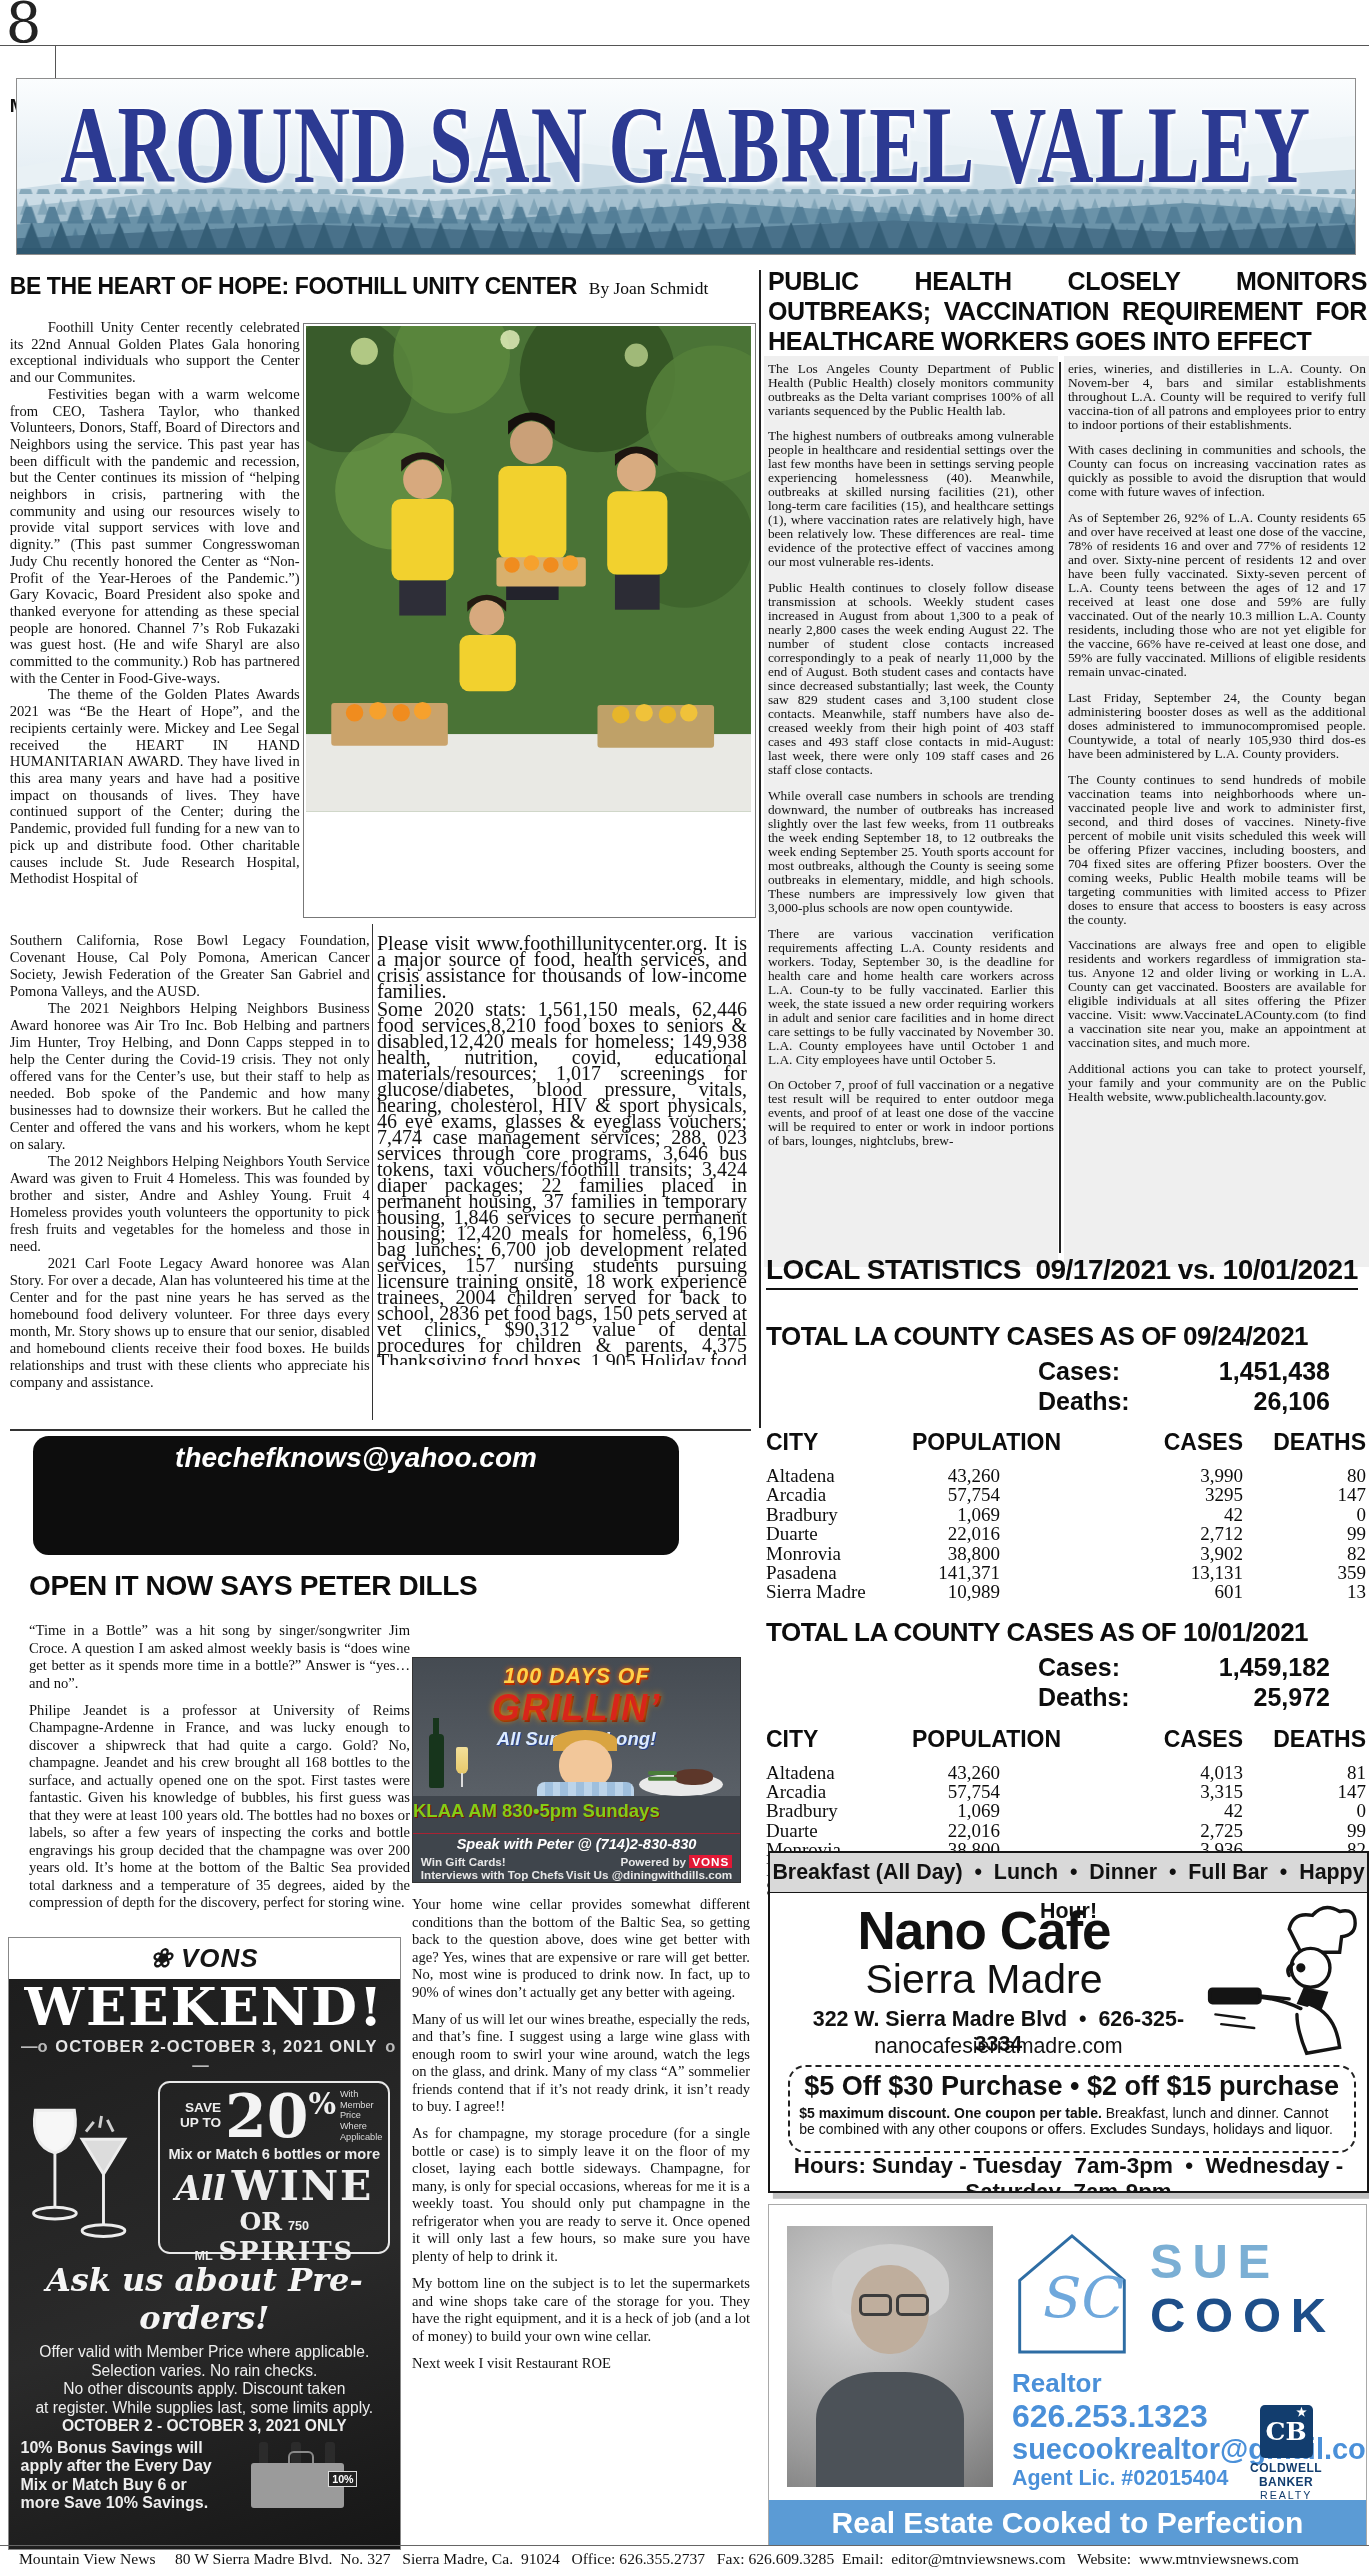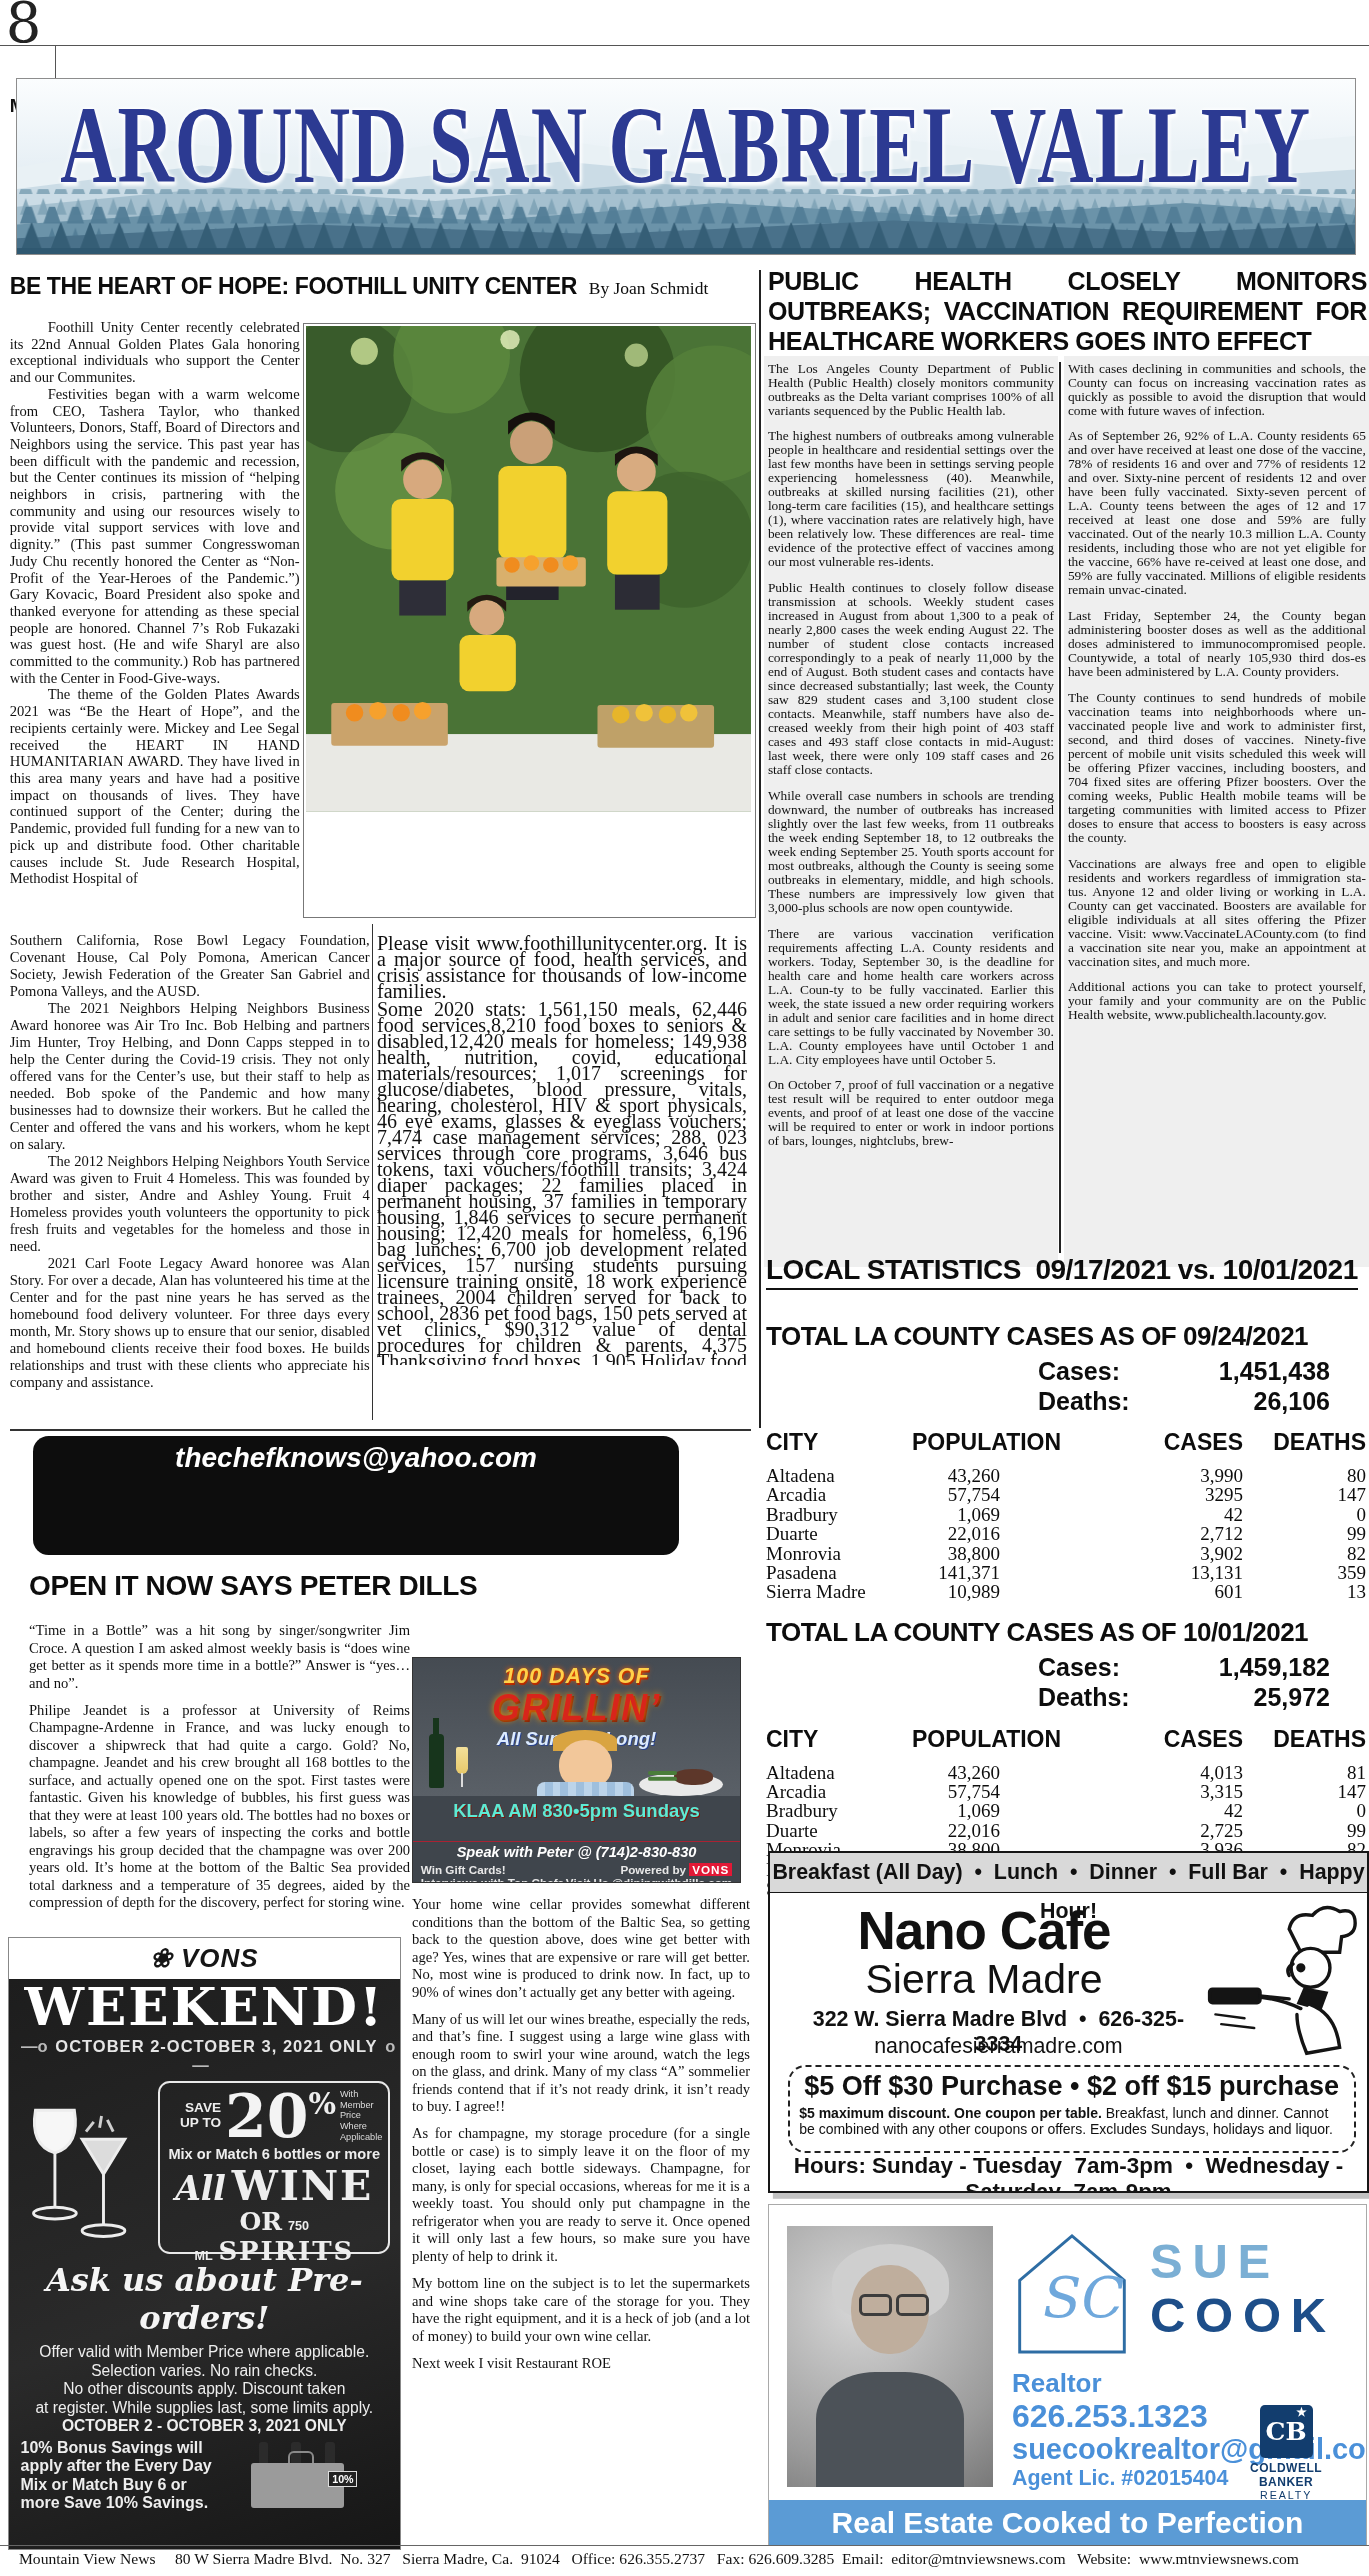--- a/index.html
+++ b/index.html
@@ -89,22 +89,22 @@
   .g-bottle:before{content:"";position:absolute;left:4.9px;top:-15.6px;width:5.8px;height:17.5px;background:#17351c;}
   .g-flute{position:absolute;left:43px;top:89px;width:11.7px;height:27px;background:linear-gradient(#f3e09a,#e7c86a);border-radius:1.9px 1.9px 5.8px 5.8px;}
   .g-flute:after{content:"";position:absolute;left:4.9px;top:26px;width:1.9px;height:13.6px;background:#ddd;}
   .g-face{position:absolute;left:146px;top:82px;width:53px;height:49px;background:#f2c79a;border-radius:50% 50% 45% 45%;}
   .g-hair{position:absolute;left:140px;top:72px;width:64px;height:21.4px;background:#d9a441;border-radius:50% 50% 0 0;}
   .g-shirt{position:absolute;left:124px;top:124px;width:97px;height:17.5px;background:repeating-linear-gradient(90deg,#bcd4ea 0 7.8px,#9fbfdd 7.8px 15.6px);border-radius:7.8px 7.8px 0 0;}
   .g-plate{position:absolute;left:226px;top:115px;width:84px;height:23px;background:#e9e9e9;border-radius:50%;}
   .g-steak{position:absolute;left:261px;top:111px;width:39px;height:15.6px;background:#5d3category;background:#5d372a;border-radius:45%;}
   .g-asp{position:absolute;left:235px;top:113px;width:29px;height:3.9px;background:#4a7d3a;border-radius:1.9px;box-shadow:0 5.8px 0 #4a7d3a;}
   #grill-band{position:absolute;left:0;top:138px;width:100%;height:86px;background:#3f454c;color:#fff;}
-  .klaa{text-align:center;font:800 18.5px "Liberation Sans",sans-serif;color:#5eead4;margin-top:3.9px;
-        text-shadow:1px 1px 0 #7e1408;border-bottom:1.9px solid #a23;display:block;padding-bottom:19px;}
+  .klaa{text-align:left;font:800 18.5px "Liberation Sans",sans-serif;color:#84cc16;margin-top:3.9px;
+        text-shadow:1px 1px 0 #7e1408;border-bottom:1.9px solid #a23;display:block;padding-bottom:11px;}
   .speak{text-align:center;font:italic 700 14.6px "Liberation Sans",sans-serif;color:#fff;margin-top:1.9px;}
   #grill-cols{display:flex;justify-content:space-between;padding:2.9px 7.8px 0 7.8px;}
   .g-bullets{font:700 11.7px "Liberation Sans",sans-serif;color:#e8e8e8;line-height:13.6px;}
   .g-right{text-align:right;font:700 11.7px "Liberation Sans",sans-serif;color:#e8e8e8;line-height:13.6px;}
   .vons-red{color:#fff;background:#e21836;padding:0 2.9px;font-weight:800;letter-spacing:1px;}
   .g-social{display:flex;gap:3.9px;justify-content:flex-end;margin-top:2.9px;}
   .sicon{width:17.5px;height:17.5px;border-radius:2.9px;color:#fff;font:700 11.7px/17.5px "Liberation Sans",sans-serif;text-align:center;}
   .icon-tiktok{background:#111;}
   .icon-facebook{background:#3b5998;}
   .icon-twitter{background:#1da1f2;}
@@ -316,20 +316,21 @@
   <div class="abs serif-body" id="rh-col1">
       <p>The Los Angeles County Department of Public Health (Public Health) closely monitors community outbreaks as the Delta variant comprises 100% of all variants sequenced by the Public Health lab.</p>
       <p>The highest numbers of outbreaks among vulnerable people in healthcare and residential settings over the last few months have been in settings serving people experiencing homelessness (40). Meanwhile, outbreaks at skilled nursing facilities (21), other long-term care facilities (15), and healthcare settings (1), where vaccination rates are relatively high, have been relatively low. These differences are real- time evidence of the protective effect of vaccines among our most vulnerable res-idents.</p>
       <p>Public Health continues to closely follow disease transmission at schools. Weekly student cases increased in August from about 1,300 to a peak of nearly 2,800 cases the week ending August 22. The number of student close contacts increased correspondingly to a peak of nearly 11,000 by the end of August. Both student cases and contacts have since decreased substantially; last week, the County saw 829 student cases and 3,100 student close contacts. Meanwhile, staff numbers have also de-creased weekly from their high point of 403 staff cases and 493 staff close contacts in mid-August: last week, there were only 109 staff cases and 26 staff close contacts.</p>
       <p>While overall case numbers in schools are trending downward, the number of outbreaks has increased slightly over the last few weeks, from 11 outbreaks the week ending September 18, to 12 outbreaks the week ending September 25. Youth sports account for most outbreaks, although the County is seeing some outbreaks in elementary, middle, and high schools. These numbers are impressively low given that 3,000-plus schools are now open countywide.</p>
       <p>There are various vaccination verification requirements affecting L.A. County residents and workers. Today, September 30, is the deadline for health care and home health care workers across L.A. Coun-ty to be fully vaccinated. Earlier this week, the state issued a new order requiring workers in adult and senior care facilities and in home direct care settings to be fully vaccinated by November 30. L.A. County employees have until October 1 and L.A. City employees have until October 5.</p>
       <p>On October 7, proof of full vaccination or a negative test result will be required to enter outdoor mega events, and proof of at least one dose of the vaccine will be required to enter or work in indoor portions of bars, lounges, nightclubs, brew-</p>
     </div>
   <div class="abs" id="v-right-sub"></div>
   <div class="abs serif-body" id="rh-col2">
+      <p>eries, wineries, and distilleries in L.A. County. On Novem-ber 4, bars and similar establishments throughout L.A. County will be required to verify full vaccina-tion of all patrons and employees prior to entry to indoor portions of their establishments.</p>
       <p>With cases declining in communities and schools, the County can focus on increasing vaccination rates as quickly as possible to avoid the disruption that would come with future waves of infection.</p>
       <p>As of September 26, 92% of L.A. County residents 65 and over have received at least one dose of the vaccine, 78% of residents 16 and over and 77% of residents 12 and over. Sixty-nine percent of residents 12 and over have been fully vaccinated. Sixty-seven percent of L.A. County teens between the ages of 12 and 17 received at least one dose and 59% are fully vaccinated. Out of the nearly 10.3 million L.A. County residents, including those who are not yet eligible for the vaccine, 66% have re-ceived at least one dose, and 59% are fully vaccinated.   Millions of eligible residents remain unvac-cinated.</p>
       <p>Last Friday, September 24, the County began administering booster doses as well as the additional doses administered to immunocompromised people. Countywide, a total of nearly 105,930 third dos-es have been administered by L.A. County providers.</p>
       <p>The County continues to send hundreds of mobile vaccination teams into neighborhoods where un-vaccinated people live and work to administer first, second, and third doses of vaccines. Ninety-five percent of mobile unit visits scheduled this week will be offering Pfizer vaccines, including boosters, and 704 fixed sites are offering Pfizer boosters.  Over the coming weeks, Public Health mobile teams will be targeting communities with limited access to Pfizer doses to ensure that access to boosters is easy across the county.</p>
       <p>Vaccinations are always free and open to eligible residents and workers regardless of immigration sta-tus. Anyone 12 and older living or working in L.A. County can get vaccinated. Boosters are available for eligible individuals at all sites offering the Pfizer vaccine. Visit: www.VaccinateLACounty.com (to find a vaccination site near you, make an appointment at vaccination sites, and much more.</p>
       <p>Additional actions you can take to protect yourself, your family and your community are on the Public Health website, www.publichealth.lacounty.gov.</p>
     </div>
 
   <div class="abs" id="stats">
     <div id="stats-title">LOCAL STATISTICS  09/17/2021 vs. 10/01/2021</div>

